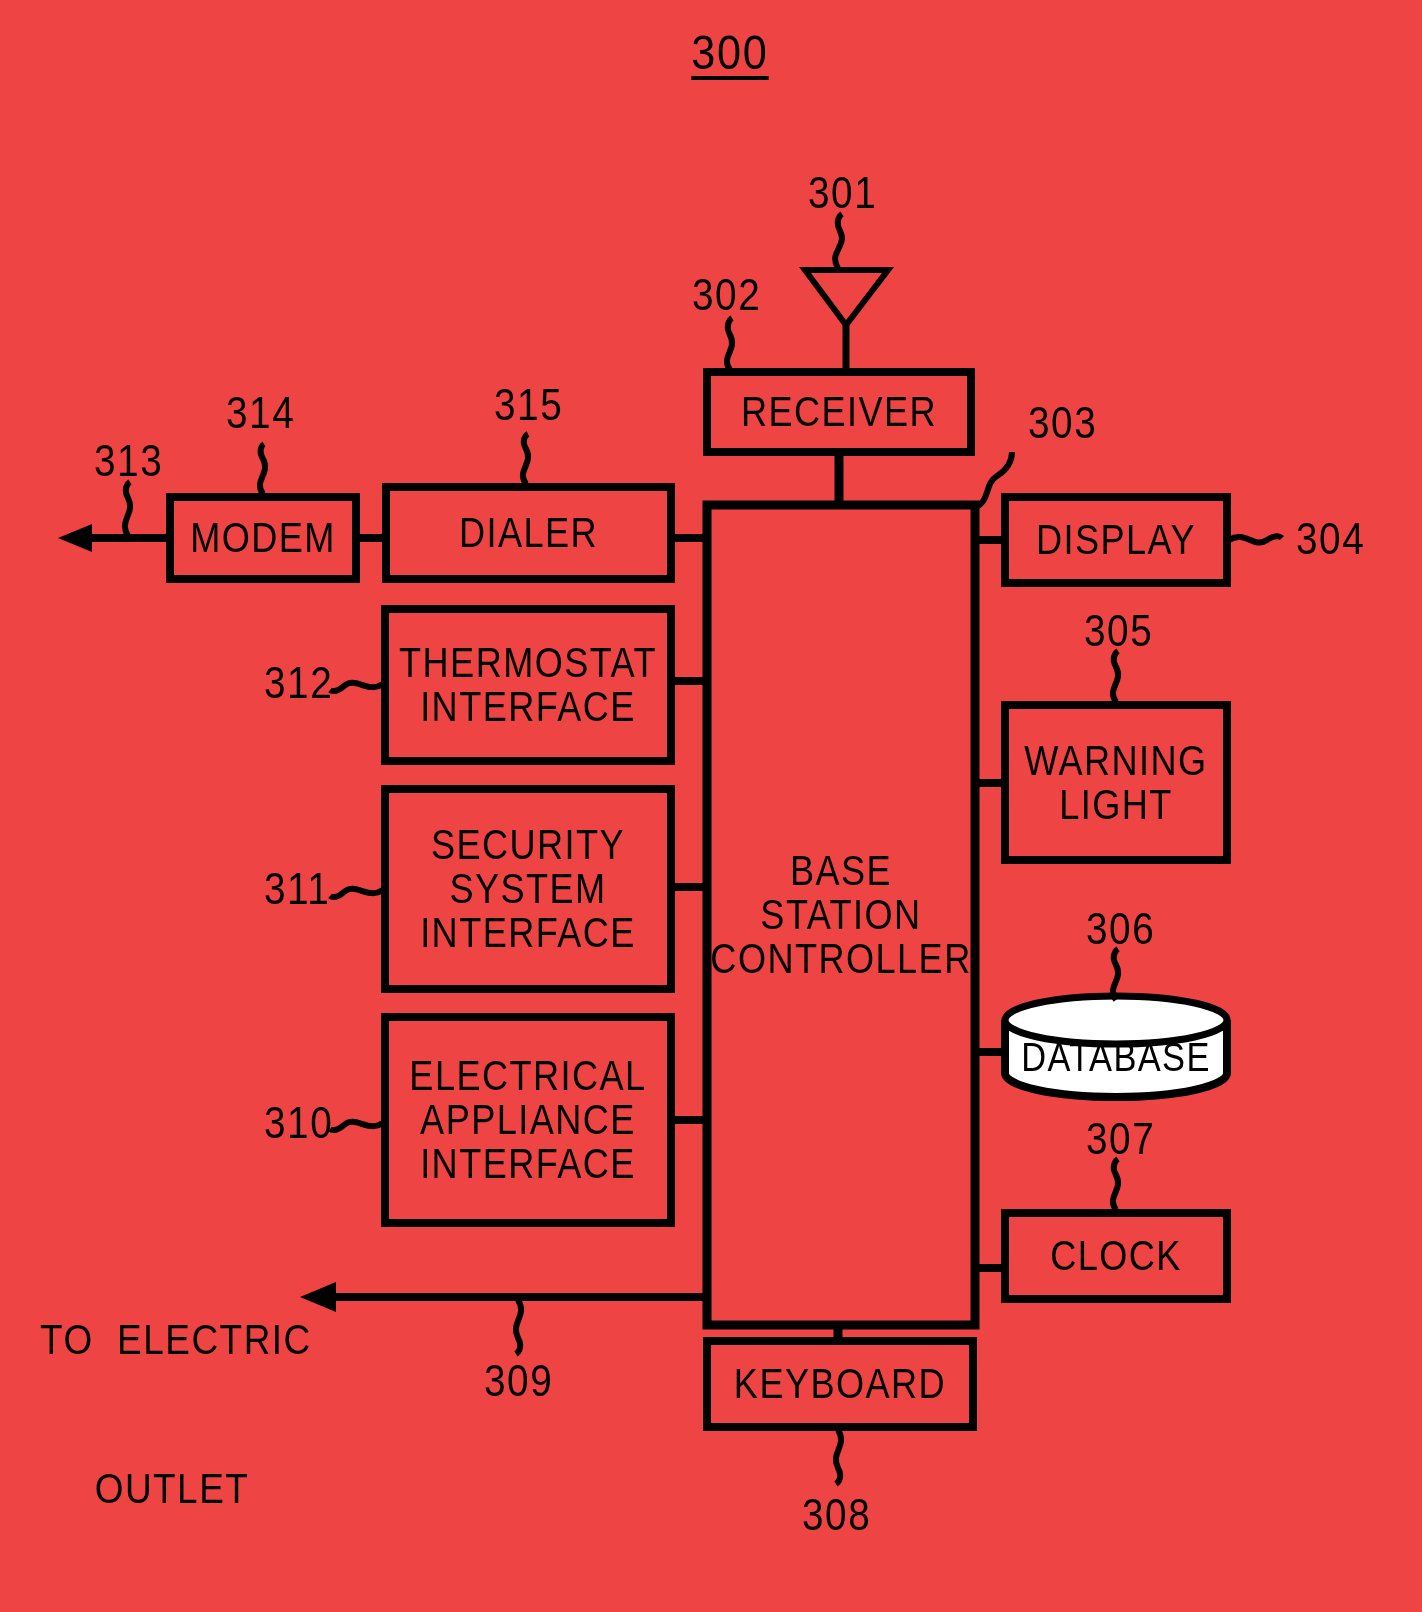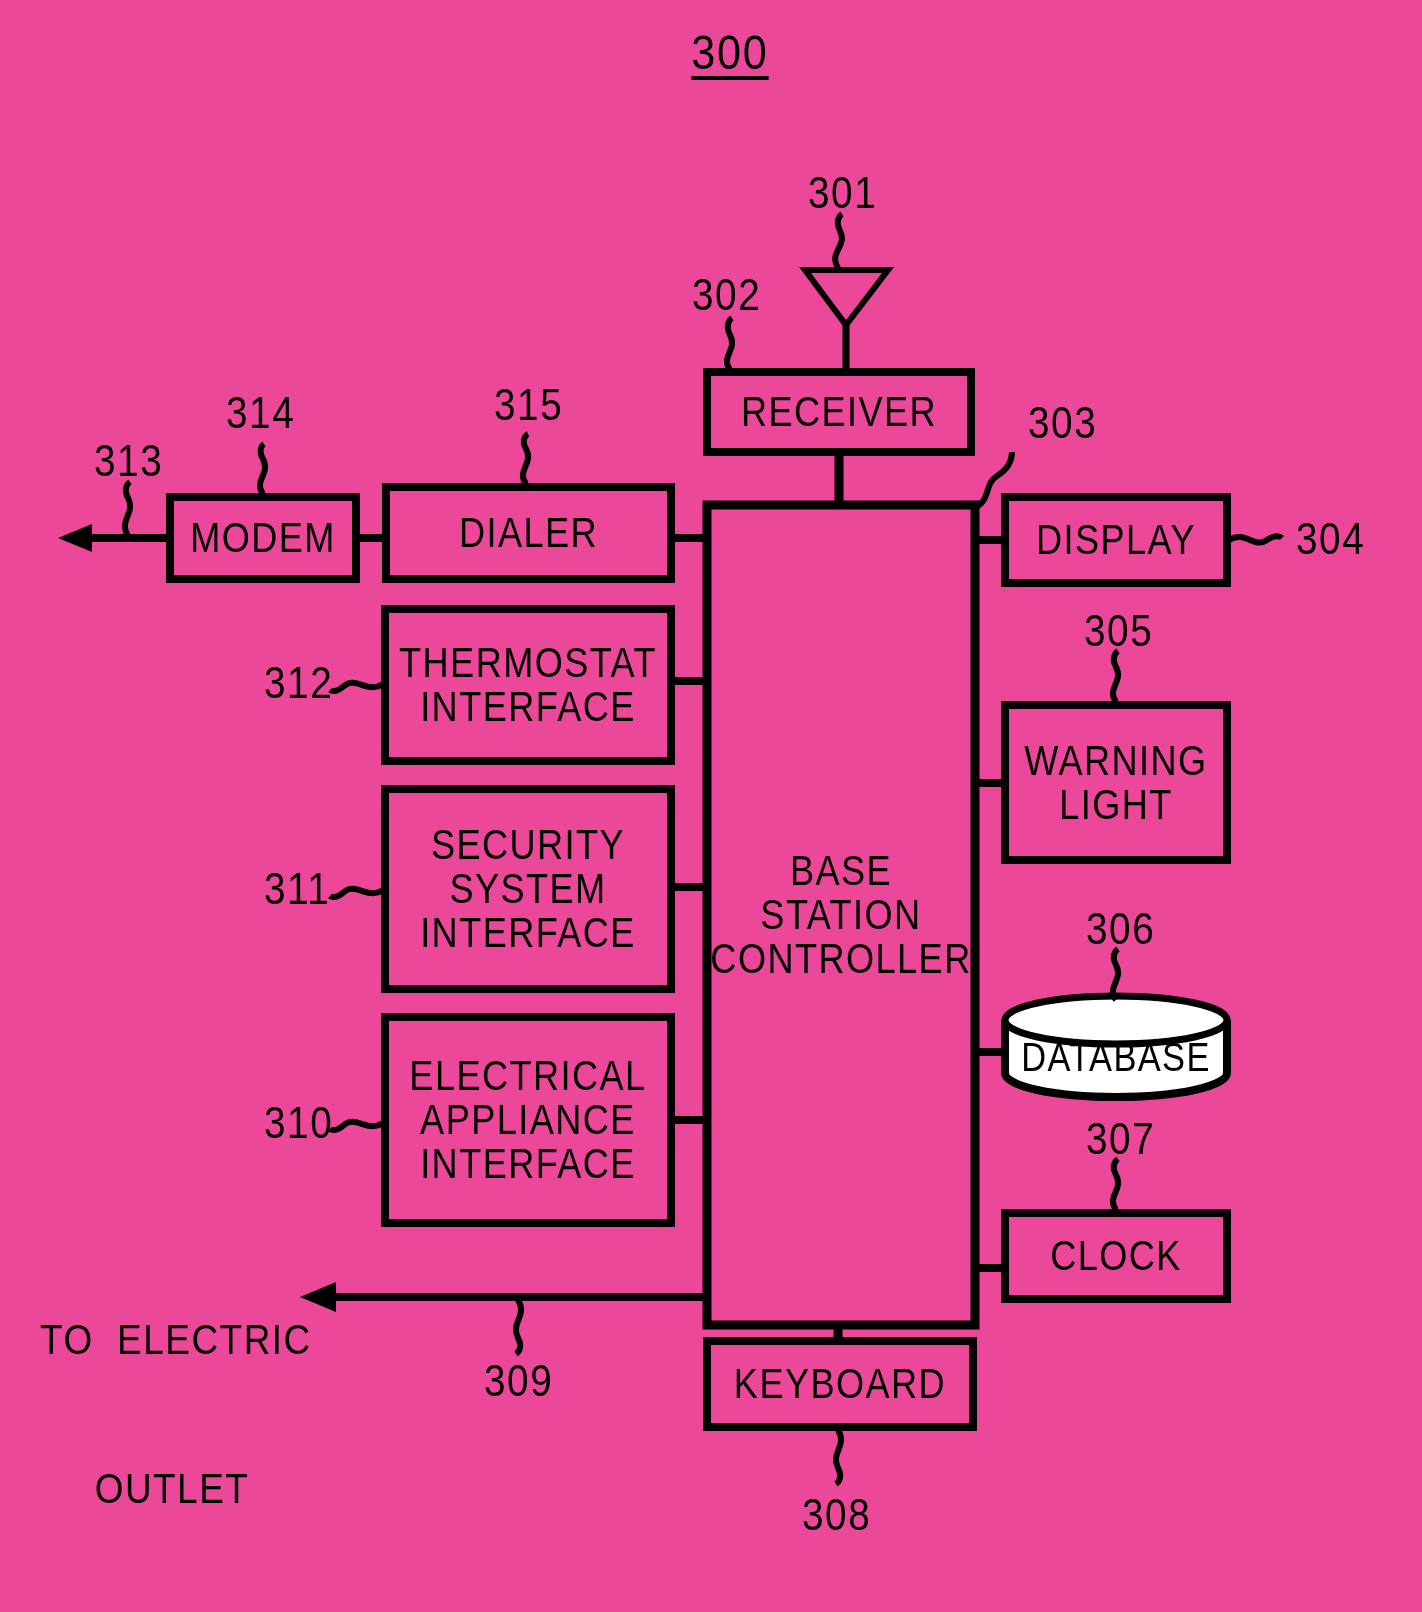--- a/index.html
+++ b/index.html
@@ -4,21 +4,21 @@
 <style>
   html, body {
     margin: 0;
     padding: 0;
     background: #ffffff;
   }
   #canvas {
     position: relative;
     width: 1422px;
     height: 1612px;
-    background: #ec4899;
+    background: #ef4444;
     font-family: "Liberation Sans", "DejaVu Sans", sans-serif;
     overflow: hidden;
   }
   svg.layer {
     position: absolute;
     left: 0;
     top: 0;
     width: 1422px;
     height: 1612px;
   }

